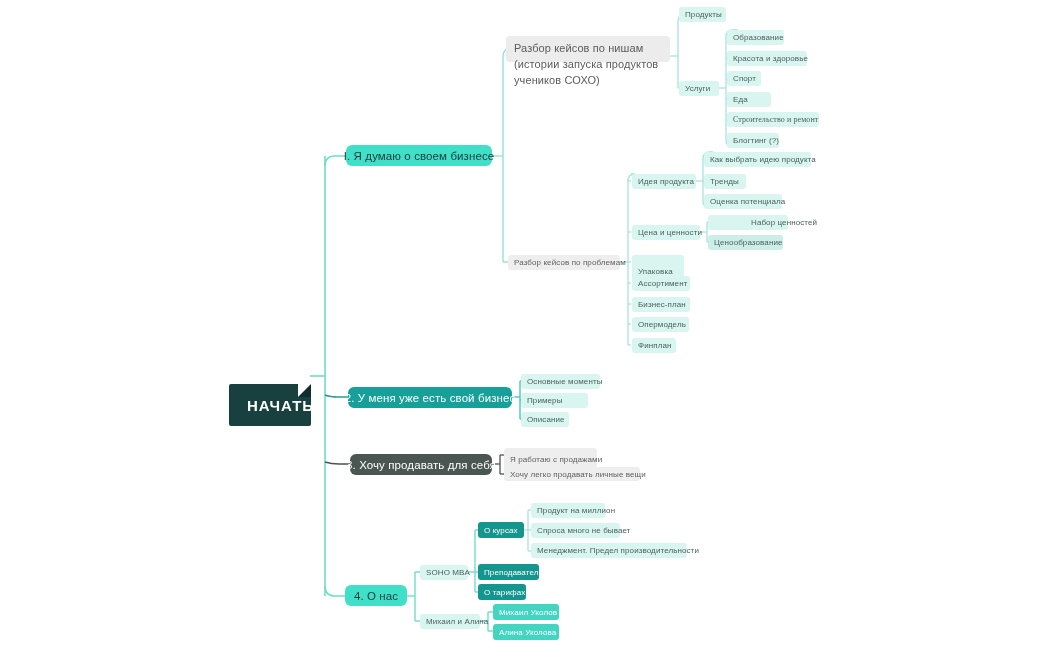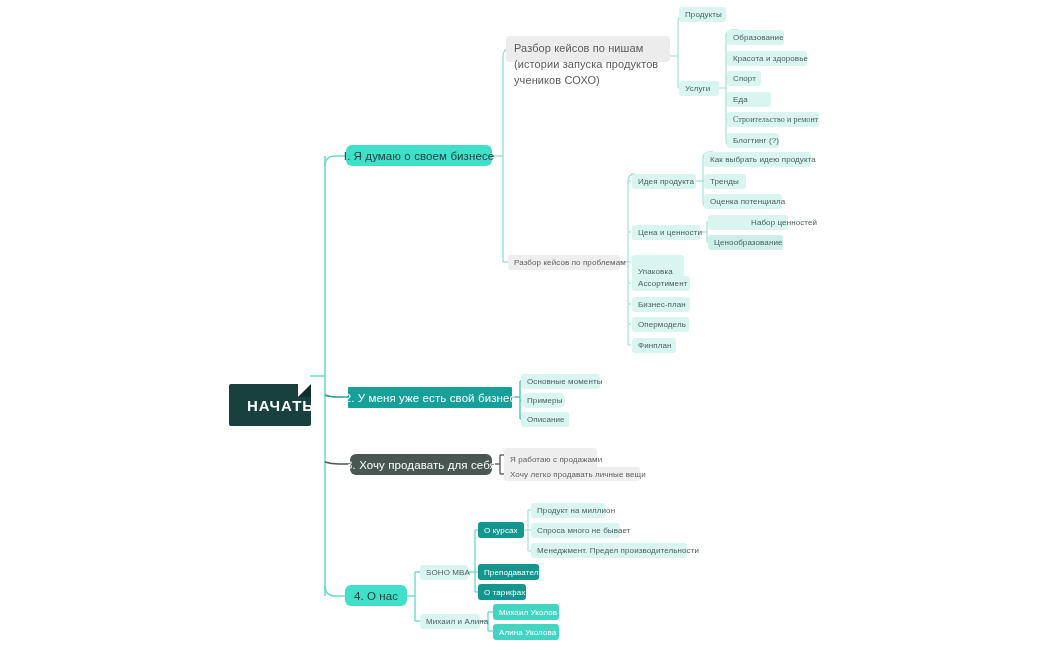--- a/index.html
+++ b/index.html
@@ -45,21 +45,21 @@
     border-left:13px solid transparent;
     border-bottom:13px solid #0f2e2d;
   }
 
   .lvl1-mint{
     background:#3fdfc8;color:#1d3a3c;font-size:11.5px;
     padding:0 12px;justify-content:center;border-radius:6px;
   }
   .lvl1-teal{
     background:#17a09a;color:#ffffff;font-size:11.5px;
-    padding:0 24px;justify-content:center;border-radius:1px;
+    padding:0 24px;justify-content:center;border-radius:6px;
   }
   .lvl1-gray{
     background:#4a5652;color:#ffffff;font-size:11.5px;
     padding:0 12px;justify-content:center;border-radius:6px;
   }
 
   .gray-box{
     background:#ececec;color:#5b5b5b;font-size:11px;
     padding:5px 8px;border-radius:4px;line-height:1.45;
   }
@@ -260,21 +260,21 @@
   <div class="node mint-pale" style="left:632px;top:338px;width:44px;height:15px;">
     <span>Финплан</span>
   </div>
 
   <div class="node lvl1-teal" style="left:348px;top:387px;width:164px;height:21px;">
     <span>2. У меня уже есть свой бизнес</span>
   </div>
   <div class="node mint-pale" style="left:521px;top:374px;width:79px;height:15px;">
     <span>Основные моменты</span>
   </div>
-  <div class="node mint-pale" style="left:521px;top:393px;width:44px;height:15px;border-radius:6px;">
+  <div class="node mint-pale" style="left:521px;top:393px;width:67px;height:15px;">
     <span>Примеры</span>
   </div>
   <div class="node mint-pale" style="left:521px;top:412px;width:48px;height:15px;">
     <span>Описание</span>
   </div>
 
   <div class="node lvl1-gray" style="left:350px;top:454px;width:142px;height:21px;">
     <span>3. Хочу продавать для себя</span>
   </div>
   <div class="node gray-small" style="left:504px;top:448px;width:93px;height:23px;">

